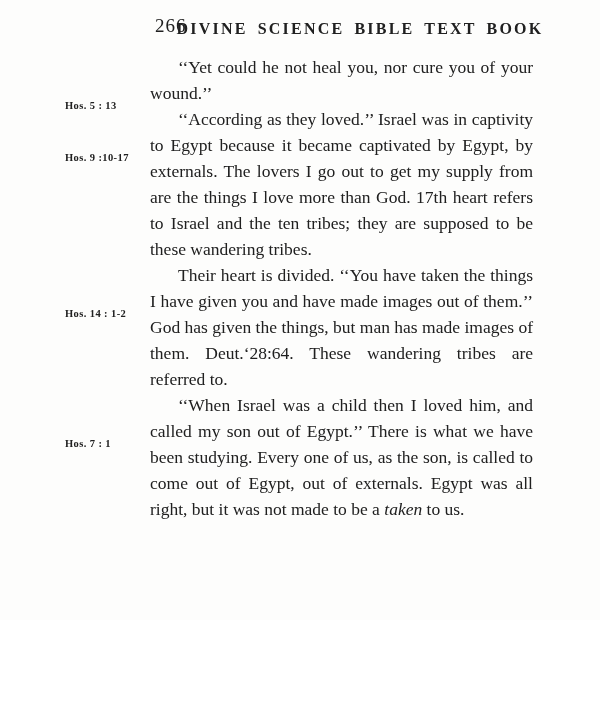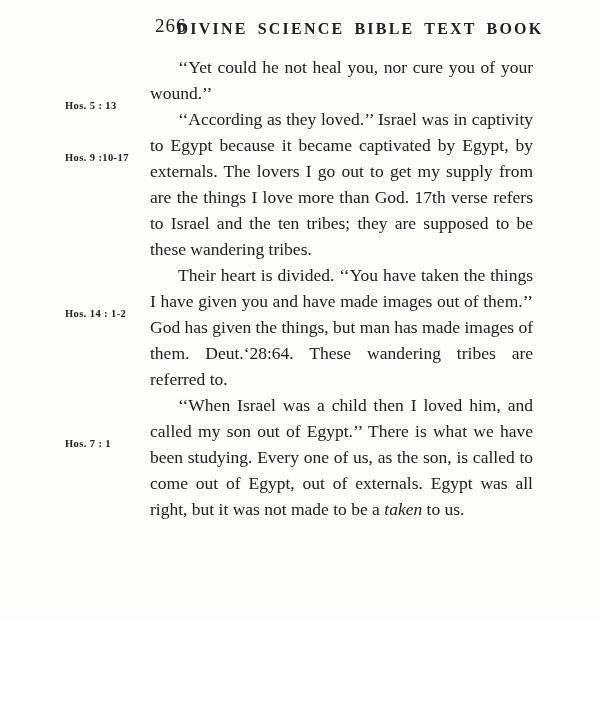--- a/index.html
+++ b/index.html
@@ -87,21 +87,21 @@
   <div class="content">
 
     <div class="entry">
       <span class="ref">Hos. 5 : 13</span>
       <p>‘‘Yet could he not heal you, nor cure you of your wound.’’</p>
     </div>
 
 
     <div class="entry">
       <span class="ref">Hos. 9 :10-17</span>
-      <p>‘‘According as they loved.’’ Israel was in captivity to Egypt because it became captivated by Egypt, by externals. The lovers I go out to get my supply from are the things I love more than God. 17th verse refers to Israel and the ten tribes; they are supposed to be these wandering tribes.</p>
+      <p>‘‘According as they loved.’’ Israel was in captivity to Egypt because it became captivated by Egypt, by externals. The lovers I go out to get my supply from are the things I love more than God. 17th heart refers to Israel and the ten tribes; they are supposed to be these wandering tribes.</p>
     </div>
 
     <div class="entry">
       <span class="ref">Hos. 14 : 1-2</span>
       <p>Their heart is divided. ‘‘You have taken the things I have given you and have made images out of them.’’ God has given the things, but man has made images of them. Deut.‘28:64. These wandering tribes are referred to.</p>
     </div>
 
 
     <div class="entry">
       <span class="ref">Hos. 7 : 1</span>

